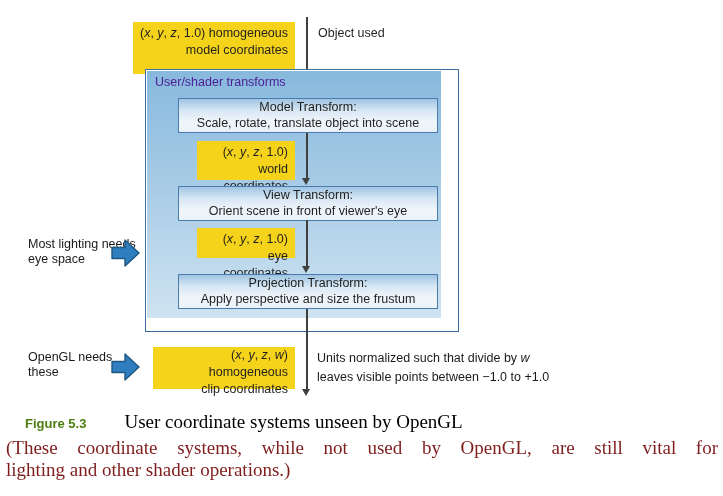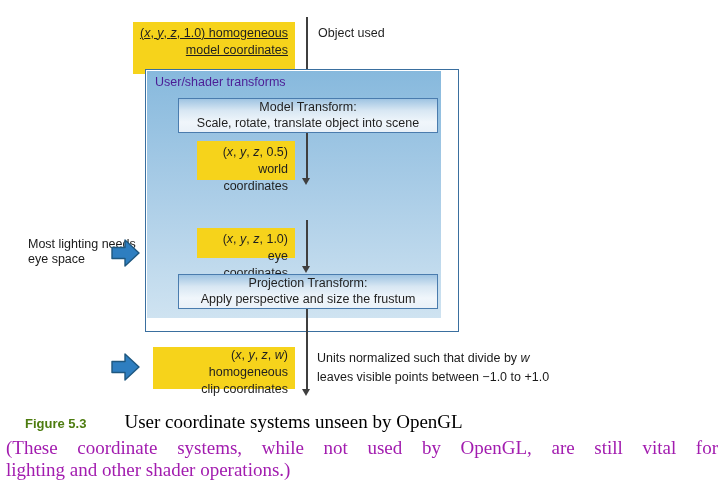--- a/index.html
+++ b/index.html
@@ -43,74 +43,79 @@
   .sidenote{position:absolute;font-size:12.5px;line-height:15px;color:#1a1a1a;}
   .units{position:absolute;left:317px;top:349px;font-size:12.5px;line-height:18.5px;color:#1a1a1a;}
   .units i{font-style:italic;}
   .blockarrow{position:absolute;width:30px;height:30px;}
   
   .cap-line1{position:absolute;left:25px;top:411px;white-space:nowrap;}
   .cap-fig{font-family:"Liberation Sans",sans-serif;font-weight:bold;font-size:13px;color:#4d7c0f;}
   .cap-title{font-family:"Liberation Serif",serif;font-size:19px;color:#000;margin-left:38px;margin-top:34px;}
   .cap-body{
     position:absolute;left:6px;top:437px;width:712px;
-    font-family:"Liberation Serif",serif;font-size:19px;line-height:21.5px;color:#a21caf;
+    font-family:"Liberation Serif",serif;font-size:19px;line-height:21.5px;color:#7f1d1d;
   }
   .cap-body .just{text-align:justify;text-align-last:justify;}
 </style>
 </head>
 <body>
 
 <div id="stage">
 
-  <div class="ybox" style="left:133px;top:22px;width:162px;height:52px;text-decoration:underline;">
+  <div class="ybox" style="left:133px;top:22px;width:162px;height:52px;">
     <div><span>(</span><i>x</i><span>, </span><i>y</i><span>, </span><i>z</i><span>, 1.0) homogeneous</span></div>
     <div><span>model coordinates</span></div>
   </div>
 
   <div class="abs" style="left:318px;top:26px;font-size:12.5px;">Object used</div>
 
   <div class="varrow" style="top:17px;height:73px;"></div>
 
   <div class="container"></div>
   <div class="bluefill"></div>
   <div class="container-label">User/shader transforms</div>
 
   <div class="tbox" style="top:98px;">
     <div>Model Transform:</div>
     <div>Scale, rotate, translate object into scene</div>
   </div>
 
   <div class="ybox" style="left:197px;top:141px;width:98px;height:39px;">
-    <div><span>(</span><i>x</i><span>, </span><i>y</i><span>, </span><i>z</i><span>, 0.5) world</span></div>
+    <div><span>(</span><i>x</i><span>, </span><i>y</i><span>, </span><i>z</i><span>, 1.0) world</span></div>
     <div><span>coordinates</span></div>
   </div>
 
   <div class="varrow" style="top:133px;height:45px;"></div>
 
+  <div class="tbox" style="top:186px;">
+    <div>View Transform:</div>
+    <div>Orient scene in front of viewer's eye</div>
+  </div>
 
   <div class="ybox" style="left:197px;top:228px;width:98px;height:30px;">
     <div><span>(</span><i>x</i><span>, </span><i>y</i><span>, </span><i>z</i><span>, 1.0) eye</span></div>
     <div><span>coordinates</span></div>
   </div>
 
   <div class="varrow" style="top:220px;height:46px;"></div>
 
   <div class="tbox" style="top:274px;">
     <div>Projection Transform:</div>
     <div>Apply perspective and size the frustum</div>
   </div>
 
   <div class="sidenote" style="left:28px;top:237px;width:112px;">Most lighting needs eye space</div>
   <svg class="blockarrow" style="left:111px;top:238px;" viewBox="0 0 30 30">
     <polygon points="1,9.5 14,9.5 14,2 28,15 14,28 14,20.5 1,20.5" fill="#2E7EC0" stroke="#1E577F" stroke-width="1.4" stroke-linejoin="round"></polygon>
   </svg>
 
   <div class="varrow" style="top:309px;height:80px;"></div>
 
+  <div class="sidenote" style="left:28px;top:350px;width:112px;">OpenGL needs these</div>
   <svg class="blockarrow" style="left:111px;top:352px;" viewBox="0 0 30 30">
     <polygon points="1,9.5 14,9.5 14,2 28,15 14,28 14,20.5 1,20.5" fill="#2E7EC0" stroke="#1E577F" stroke-width="1.4" stroke-linejoin="round"></polygon>
   </svg>
 
   <div class="ybox" style="left:153px;top:347px;width:142px;height:42px;padding-top:0;">
     <div><span>(</span><i>x</i><span>, </span><i>y</i><span>, </span><i>z</i><span>, </span><i>w</i><span>) homogeneous</span></div>
     <div><span>clip coordinates</span></div>
   </div>
 
   <div class="units">

